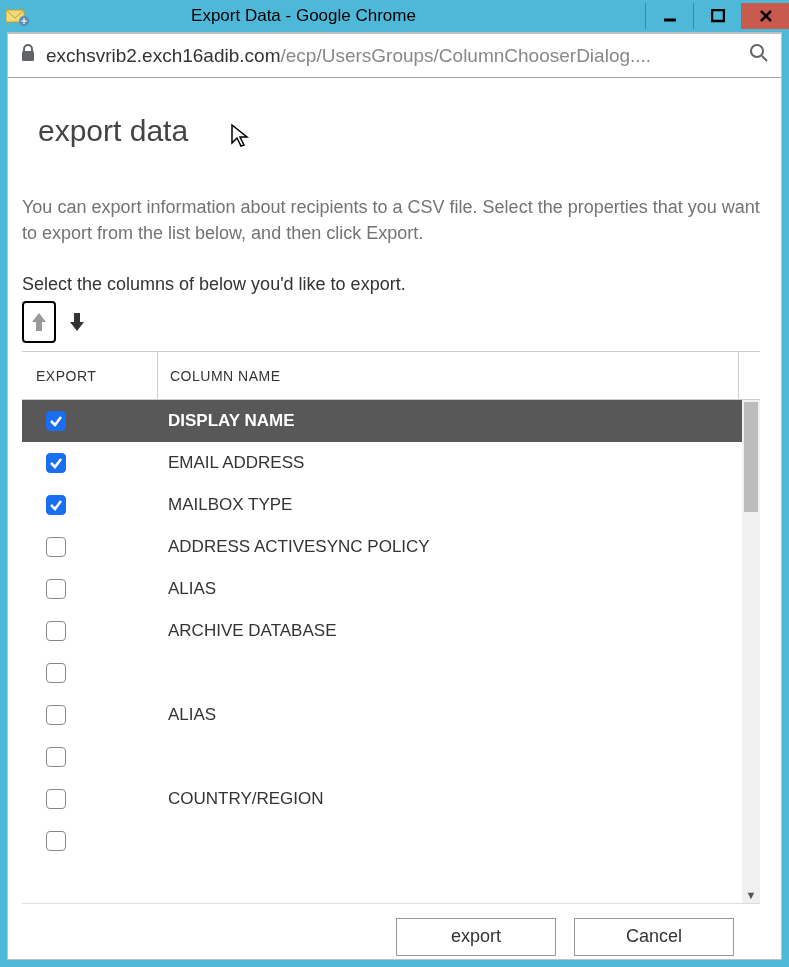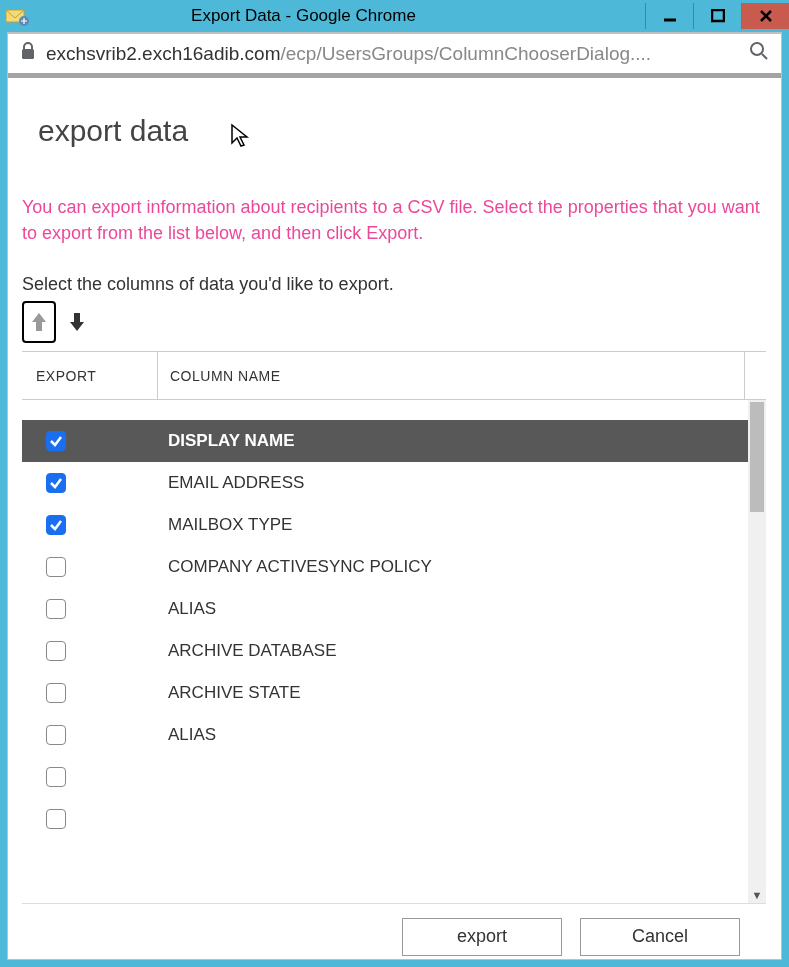--- a/index.html
+++ b/index.html
@@ -61,47 +61,47 @@
       flex: 1;
       margin: 0 7px 7px 7px;
       display: flex;
       flex-direction: column;
     }
     .address-bar {
       height: 44px;
       display: flex;
       align-items: center;
       padding: 0 12px;
-      border-bottom: 5px solid #a3a3a3;
+      border-bottom: 1px solid #a3a3a3;
       color: #555;
       font-size: 19px;
       gap: 10px;
     }
     .lock-icon svg { width: 16px; height: 18px; }
     .url { flex: 1; white-space: nowrap; overflow: hidden; text-overflow: ellipsis;}
     .url .primary { color: #333; }
     .url .secondary { color: #888; }
     .zoom-icon svg { width: 20px; height: 20px; }
     .content {
       flex: 1;
-      padding: 10px 1px 0 0;
+      padding: 10px 7px 0 0;
       display: flex;
       flex-direction: column;
       position: relative;
       overflow: hidden;
     }
     .page-title {
       font-size: 30px;
       font-weight: 300;
       color: #444;
       padding: 26px 0 6px 30px;
     }
     .description {
       font-size: 18px;
-      color: #ec4899;
+      color: #737373;
       padding: 40px 14px 0 14px;
       line-height: 1.45;
     }
     .select-label {
       font-size: 18px;
       color: #333;
       padding: 28px 14px 0 14px;
     }
     .arrow-controls {
       display: flex;
@@ -152,21 +152,21 @@
     .col-scroll {
       width: 22px;
       border-left: 1px solid #ccc;
     }
     .table-body {
       flex: 1;
       overflow: hidden;
       position: relative;
       display: flex;
     }
-    .rows { flex: 1; margin-top: 20px; }
+    .rows { flex: 1; }
     .scrollbar-track {
       width: 18px;
       background: #f0f0f0;
       position: relative;
     }
     .scrollbar-thumb {
       position: absolute;
       top: 2px;
       left: 2px;
       right: 2px;
@@ -302,21 +302,21 @@
 
     <div class="content">
       <div class="cursor-overlay">
         <svg viewBox="0 0 22 26">
             <path d="M2 2 L2 20 L7 15 L11 23 L14 22 L10 14 L17 14 Z" fill="#fff" stroke="#000" stroke-width="1.5"></path>
           </svg>
       </div>
 
       <div class="page-title">export data</div>
       <div class="description">You can export information about recipients to a CSV file. Select the properties that you want to export from the list below, and then click Export.</div>
-      <div class="select-label">Select the columns of data you'd like to export.</div>
+      <div class="select-label">Select the columns of below you'd like to export.</div>
 
       <div class="arrow-controls">
         <div class="arrow-btn focused">
           <svg viewBox="0 0 18 24">
               <path d="M9 3 L16 12 L12 12 L12 21 L6 21 L6 12 L2 12 Z" fill="#999"></path>
             </svg>
         </div>
         <div class="arrow-btn">
           <svg viewBox="0 0 18 24">
               <path d="M9 21 L16 12 L12 12 L12 3 L6 3 L6 12 L2 12 Z" fill="#333"></path>
@@ -359,50 +359,55 @@
                       <path d="M2 7 L6 11 L12 3" fill="none" stroke="#fff" stroke-width="2.5"></path>
                     </svg>
                   </div>
                 </div>
                 <div class="name-cell">MAILBOX TYPE</div>
               </div>
               <div class="row">
                 <div class="cb-cell">
                   <div class="cb"></div>
                 </div>
-                <div class="name-cell">COMPANY ACTIVESYNC POLICY</div>
+                <div class="name-cell">ADDRESS ACTIVESYNC POLICY</div>
               </div>
               <div class="row">
                 <div class="cb-cell">
                   <div class="cb"></div>
                 </div>
                 <div class="name-cell">ALIAS</div>
               </div>
               <div class="row">
                 <div class="cb-cell">
                   <div class="cb"></div>
                 </div>
                 <div class="name-cell">ARCHIVE DATABASE</div>
               </div>
               <div class="row">
                 <div class="cb-cell">
                   <div class="cb"></div>
                 </div>
-                <div class="name-cell">ARCHIVE STATE</div>
               </div>
               <div class="row">
                 <div class="cb-cell">
                   <div class="cb"></div>
                 </div>
                 <div class="name-cell">ALIAS</div>
               </div>
               <div class="row">
                 <div class="cb-cell">
                   <div class="cb"></div>
                 </div>
+              </div>
+              <div class="row">
+                <div class="cb-cell">
+                  <div class="cb"></div>
+                </div>
+                <div class="name-cell">COUNTRY/REGION</div>
               </div>
               <div class="row">
                 <div class="cb-cell">
                   <div class="cb"></div>
                 </div>
               </div>
             </div>
           <div class="scrollbar-track">
             <div class="scrollbar-thumb"></div>
             <div class="scrollbar-arrow down">▼</div>

